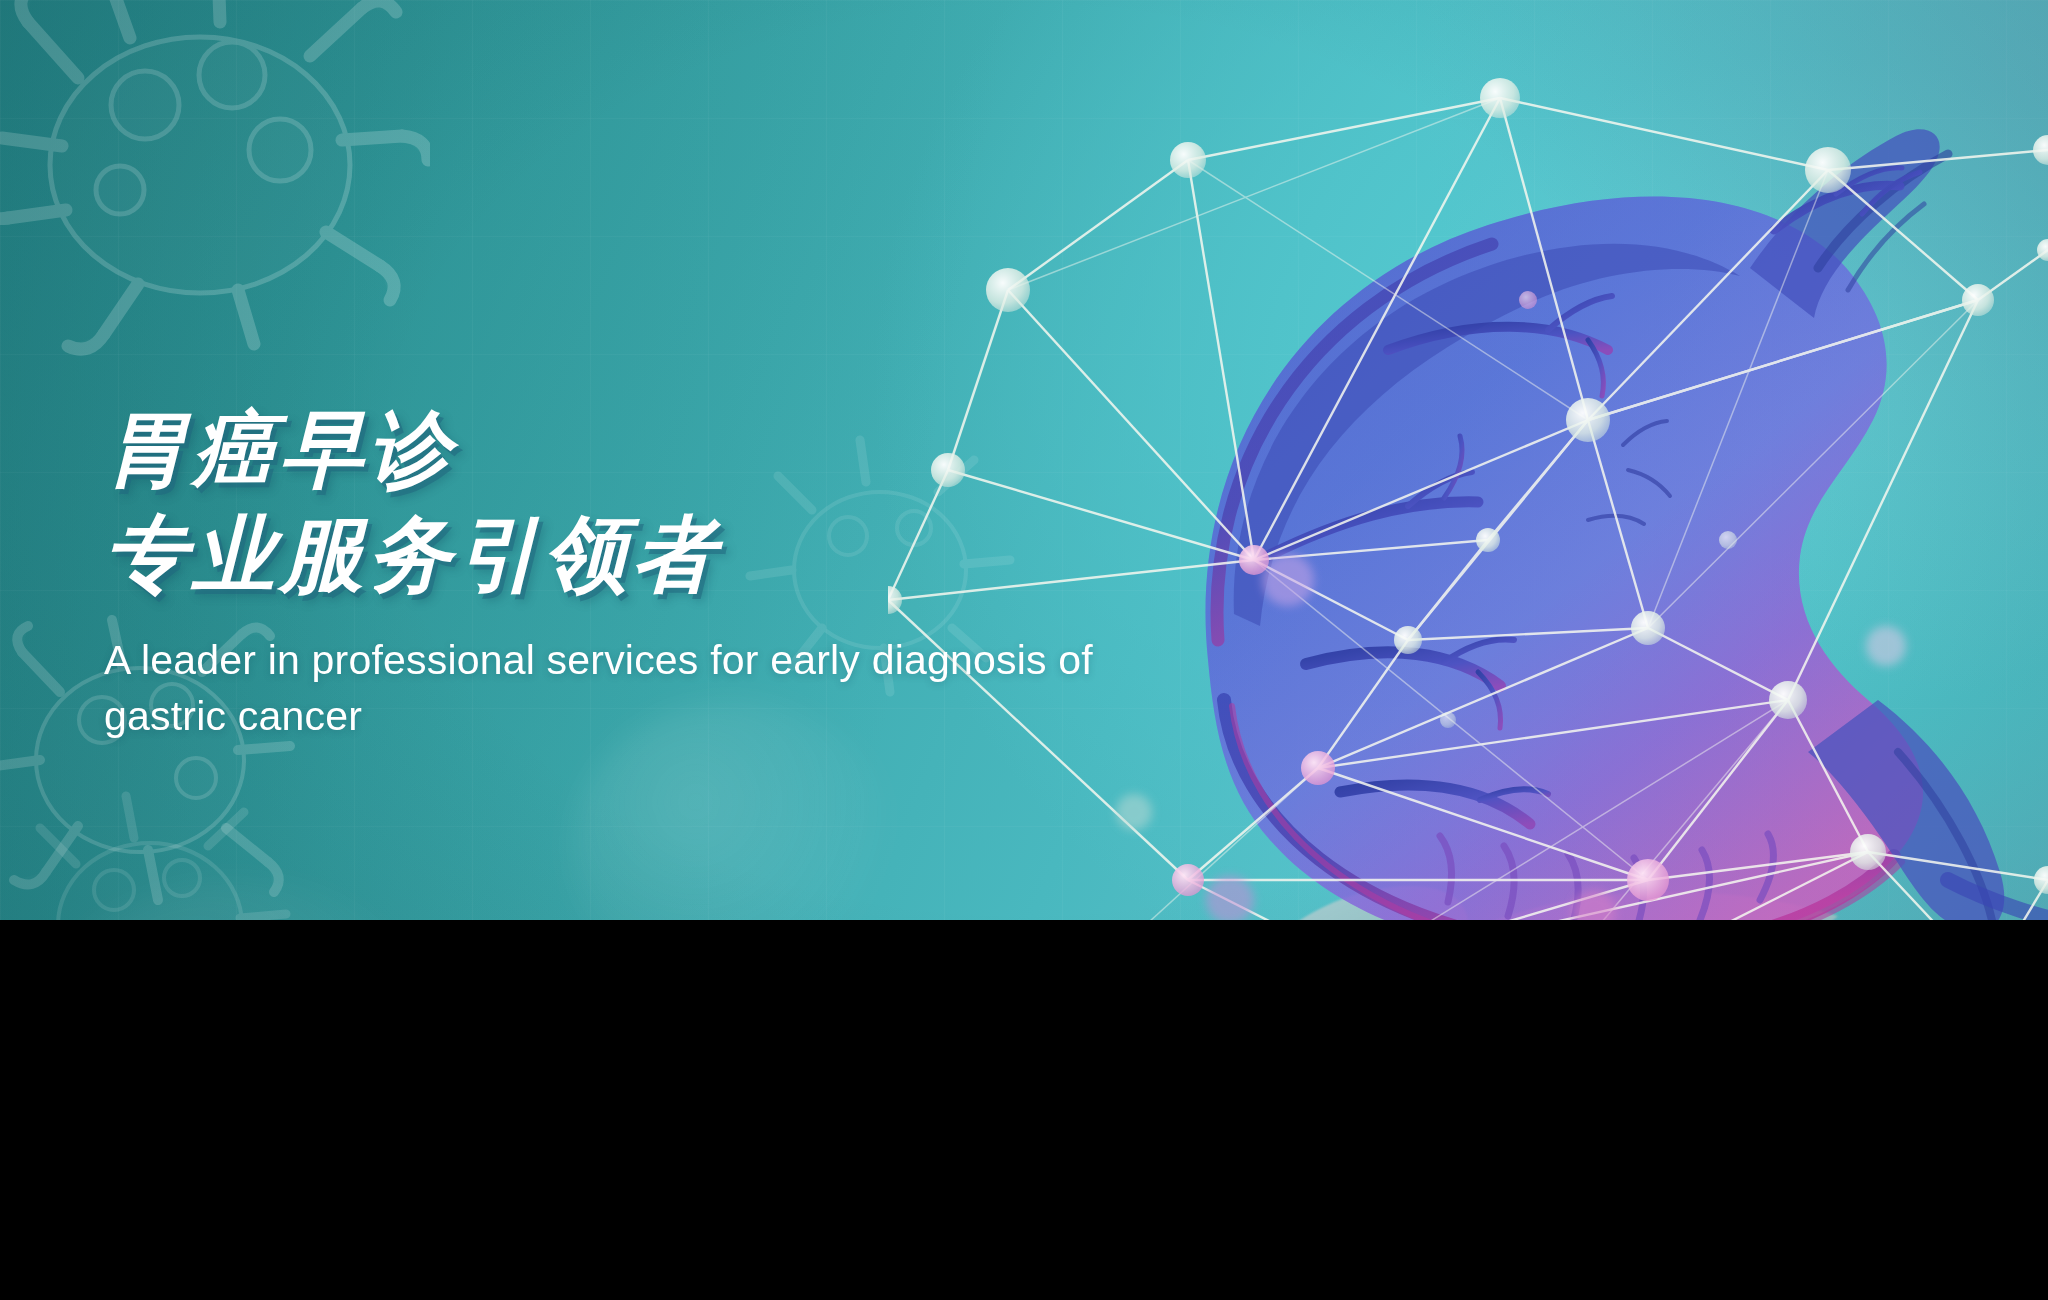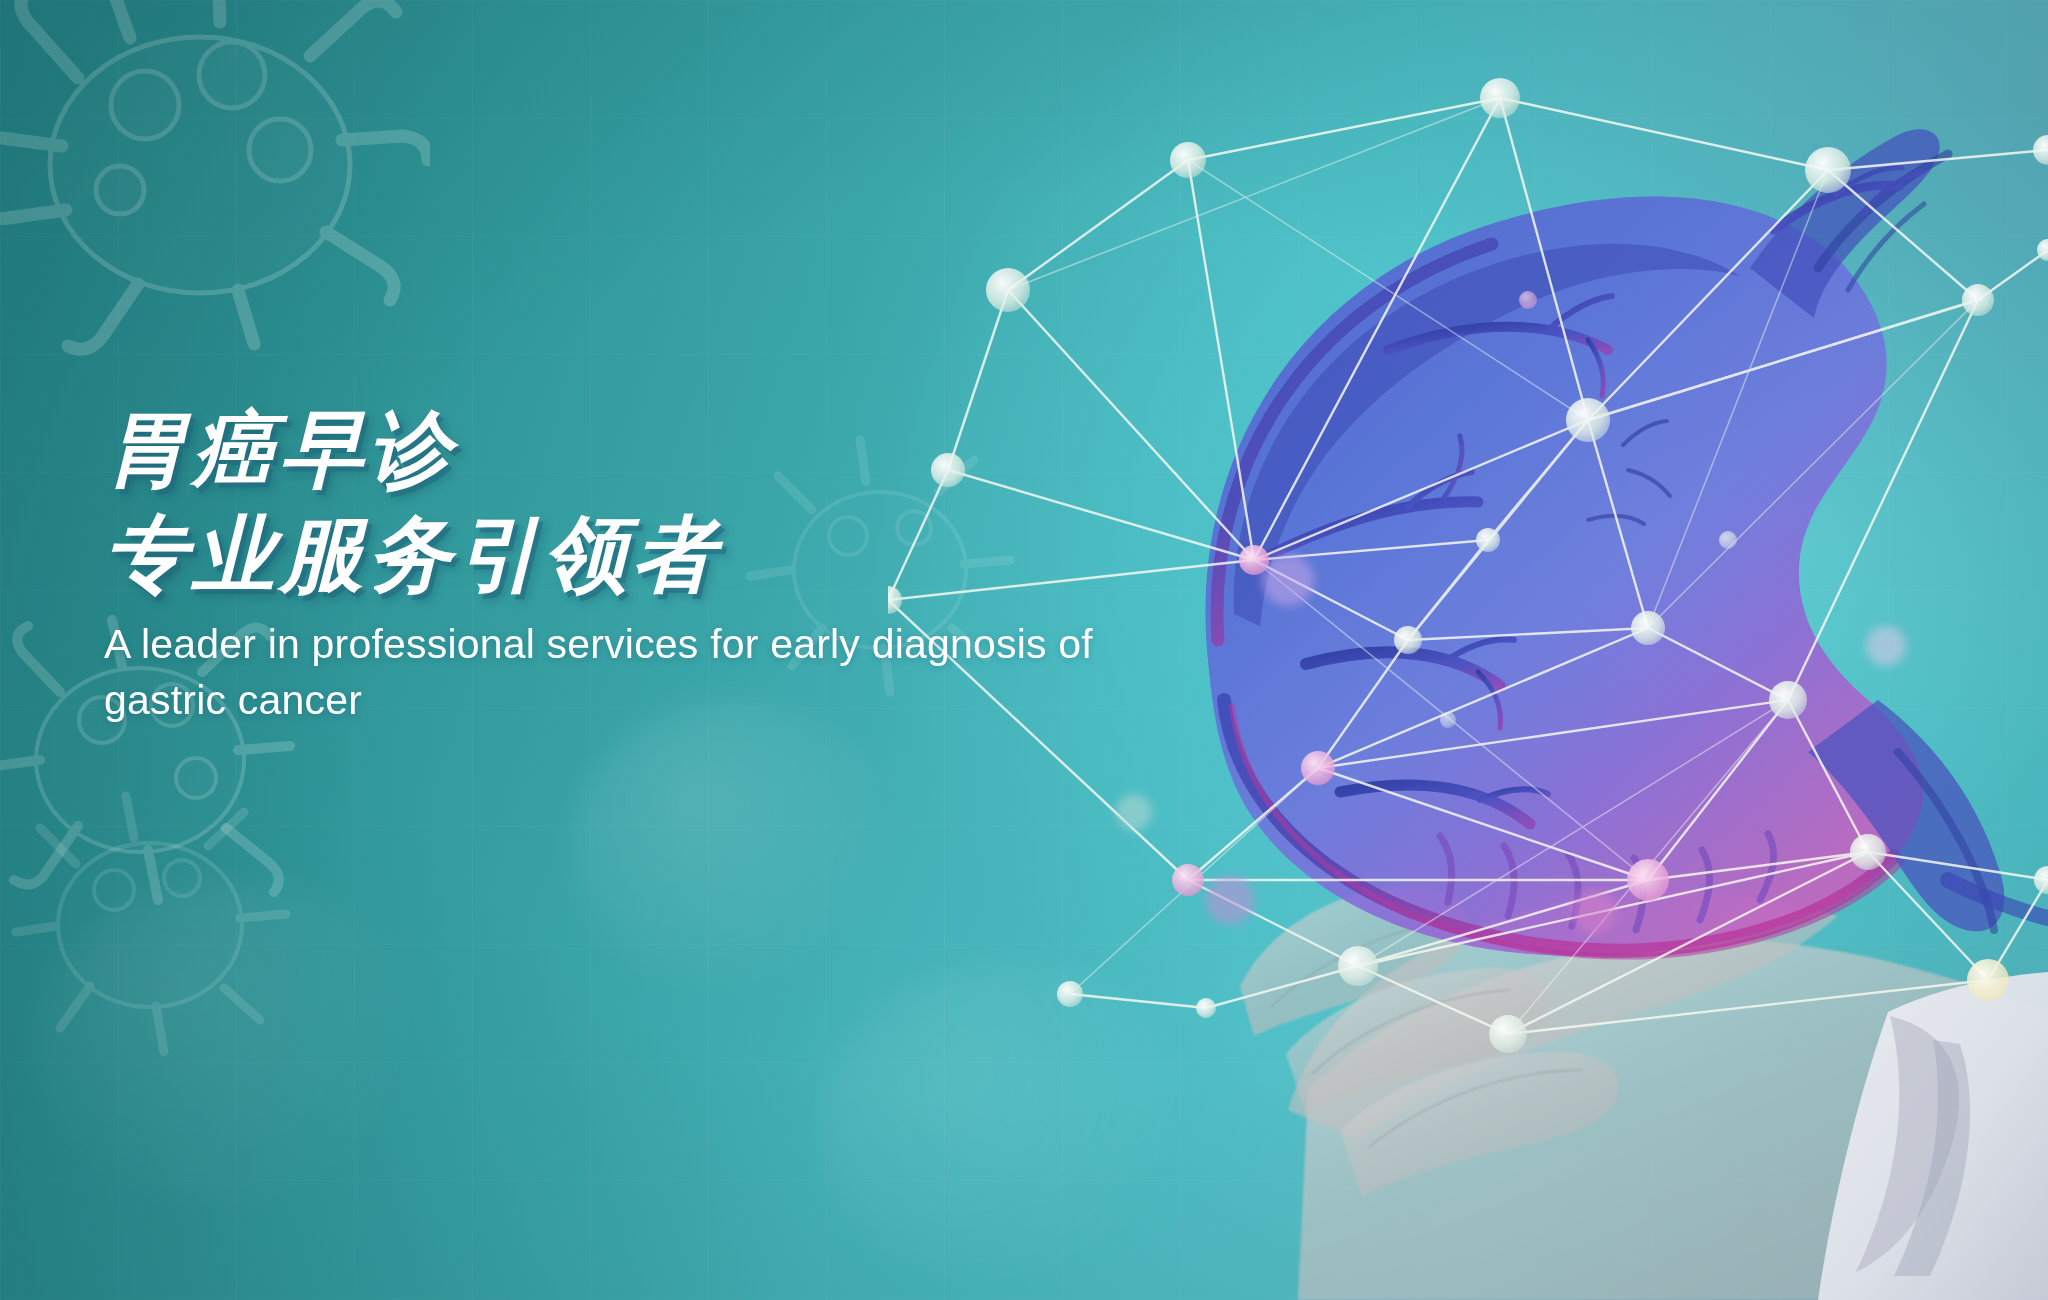--- a/index.html
+++ b/index.html
@@ -6,21 +6,21 @@
   html, body {
     margin: 0;
     padding: 0;
     background: #000;
   }
   * { box-sizing: border-box; }
 
   .banner {
     position: relative;
     width: 2048px;
-    height: 1300px;
+    height: 920px;
     overflow: hidden;
     font-family: "Liberation Sans", "DejaVu Sans", sans-serif;
     background: #3aa6a8;
   }
 
   
   .bg-base {
     position: absolute; inset: 0;
     background:
       radial-gradient(ellipse 1500px 1200px at 88% 42%, #5fd2d6 0%, #52c6cd 28%, rgba(82,198,205,0) 62%),
@@ -78,21 +78,21 @@
     line-height: 1.12;
     letter-spacing: 5px;
     white-space: nowrap;
     text-shadow:
       4px 5px 0 rgba(33,104,128,0.55),
       6px 7px 10px rgba(14,70,88,0.30);
   }
   .headline-2 { margin-top: 12px; }
 
   .subhead {
-    margin: 14px 0 0 0;
+    margin: 30px 0 0 0;
     color: #ffffff;
     font-weight: 400;
     font-size: 41px;
     line-height: 1.38;
     letter-spacing: 0.2px;
     max-width: 1010px;
     text-shadow: 0 2px 7px rgba(14,70,88,0.28);
   }
 
   

